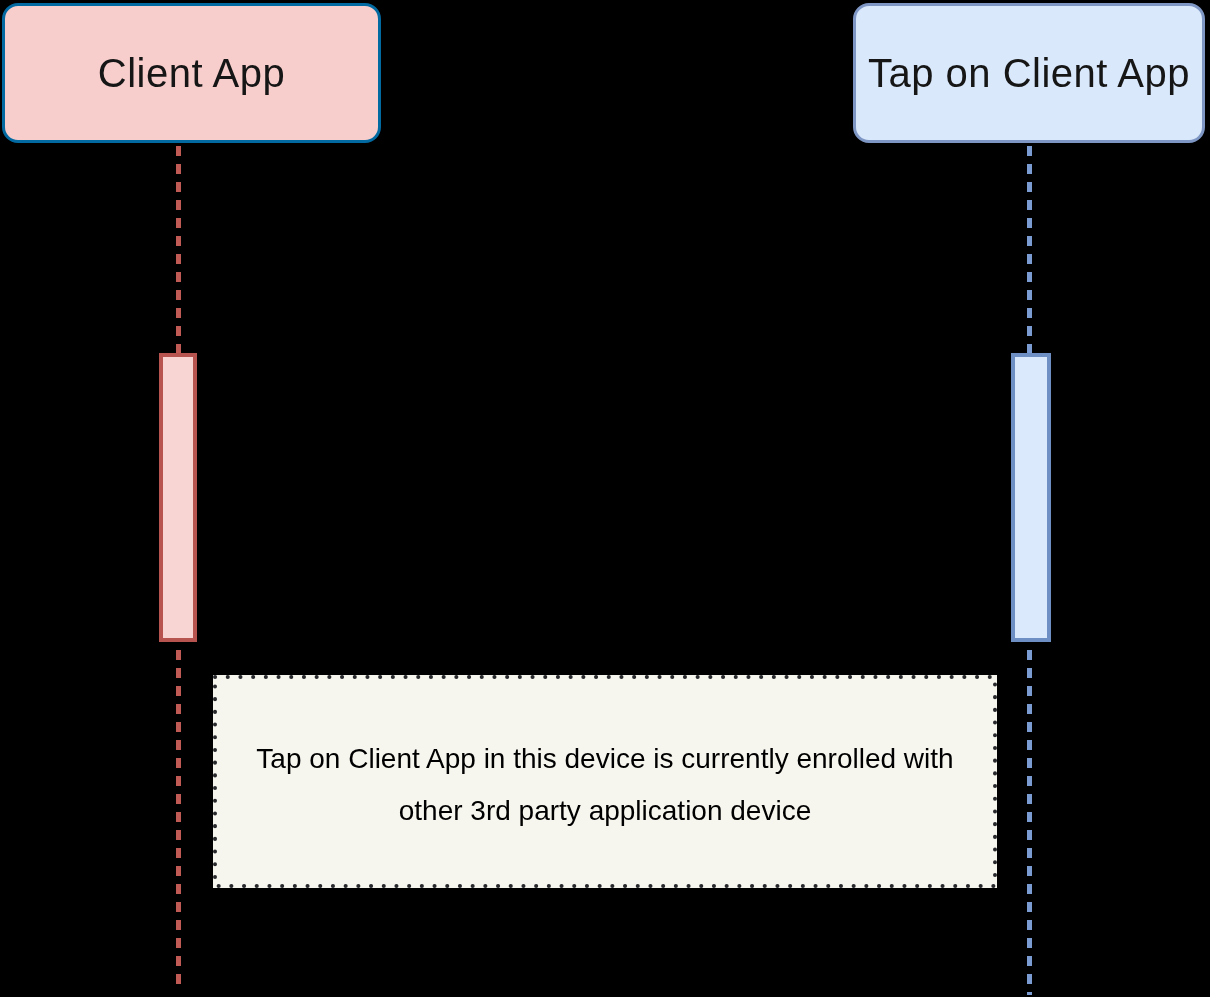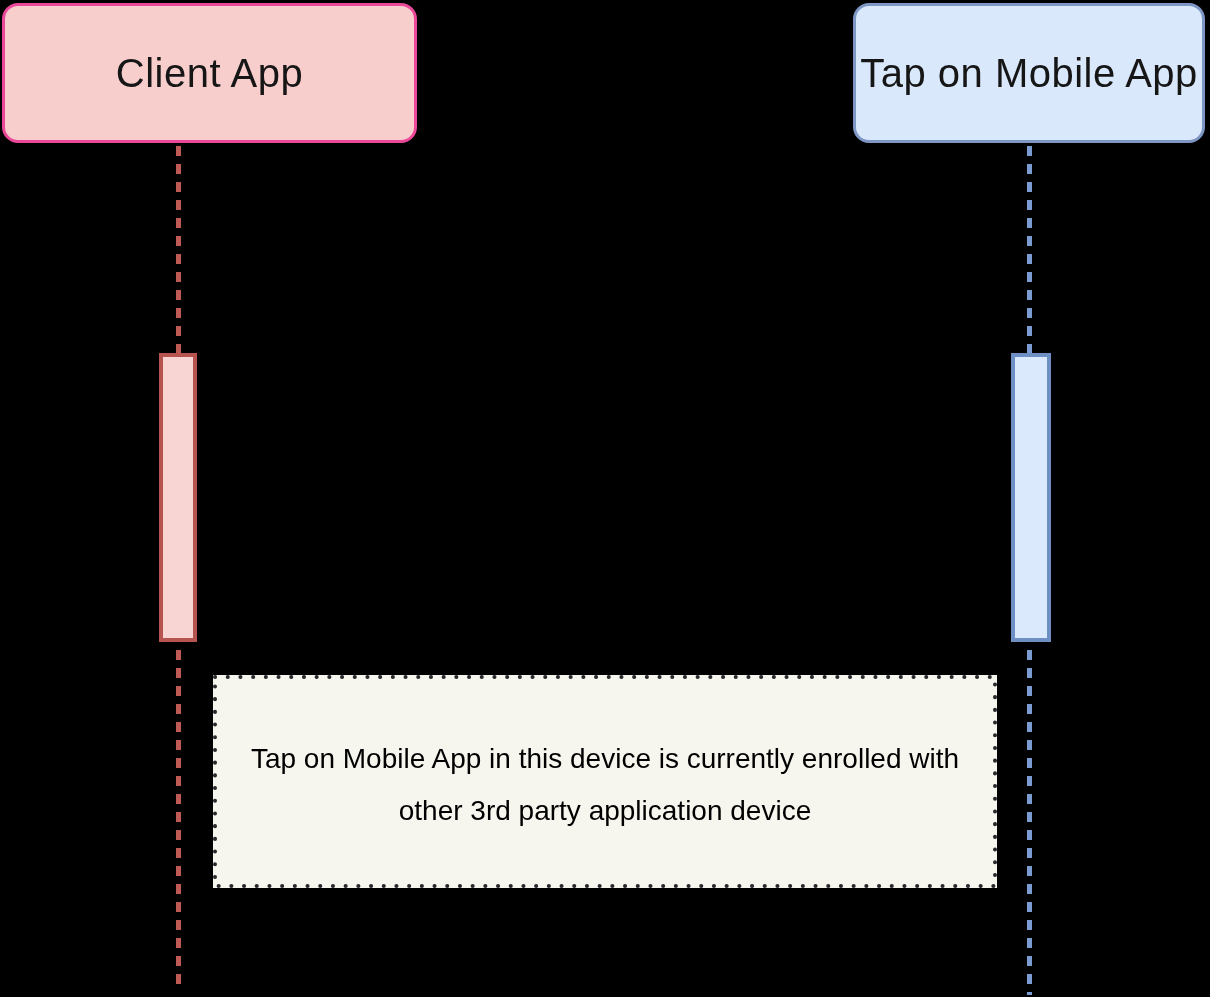--- a/index.html
+++ b/index.html
@@ -21,23 +21,23 @@
     height: 140px;
     border-radius: 16px;
     display: flex;
     align-items: center;
     justify-content: center;
     font-size: 40px;
     color: #161616;
     letter-spacing: 0.5px;
   }
   .participant.client {
-    left: 2px; width: 415px;
+    left: 2px; width: 379px;
     background: #f8cecc;
-    border: 3px solid #ec4899;
+    border: 3px solid #0369a1;
   }
   .participant.mobile {
     left: 853px; width: 352px;
     background: #dae8fc;
     border: 3px solid #7e96c3;
   }
 
   
   .lifeline {
     position: absolute;
@@ -101,29 +101,29 @@
 
 <div class="canvas">
 
   <div class="lifeline client"></div>
   <div class="lifeline mobile"></div>
 
   <div class="participant client">
     <span>Client App</span>
   </div>
   <div class="participant mobile">
-    <span>Tap on Mobile App</span>
+    <span>Tap on Client App</span>
   </div>
 
   <div class="activation client"></div>
   <div class="activation mobile"></div>
 
   <div class="note">
     <svg class="note-border" viewBox="0 0 784 213" xmlns="http://www.w3.org/2000/svg">
       <rect x="2" y="2" width="780" height="209" fill="none" stroke="#26282c" stroke-width="4" stroke-dasharray="0.1 12.6" stroke-linecap="round"></rect>
     </svg>
     <div class="note-text">
-      <span>Tap on Mobile App in this device is currently enrolled with</span>
+      <span>Tap on Client App in this device is currently enrolled with</span>
       <span>other 3rd party application device</span>
     </div>
   </div>
 
 </div>
 
 </body></html>

